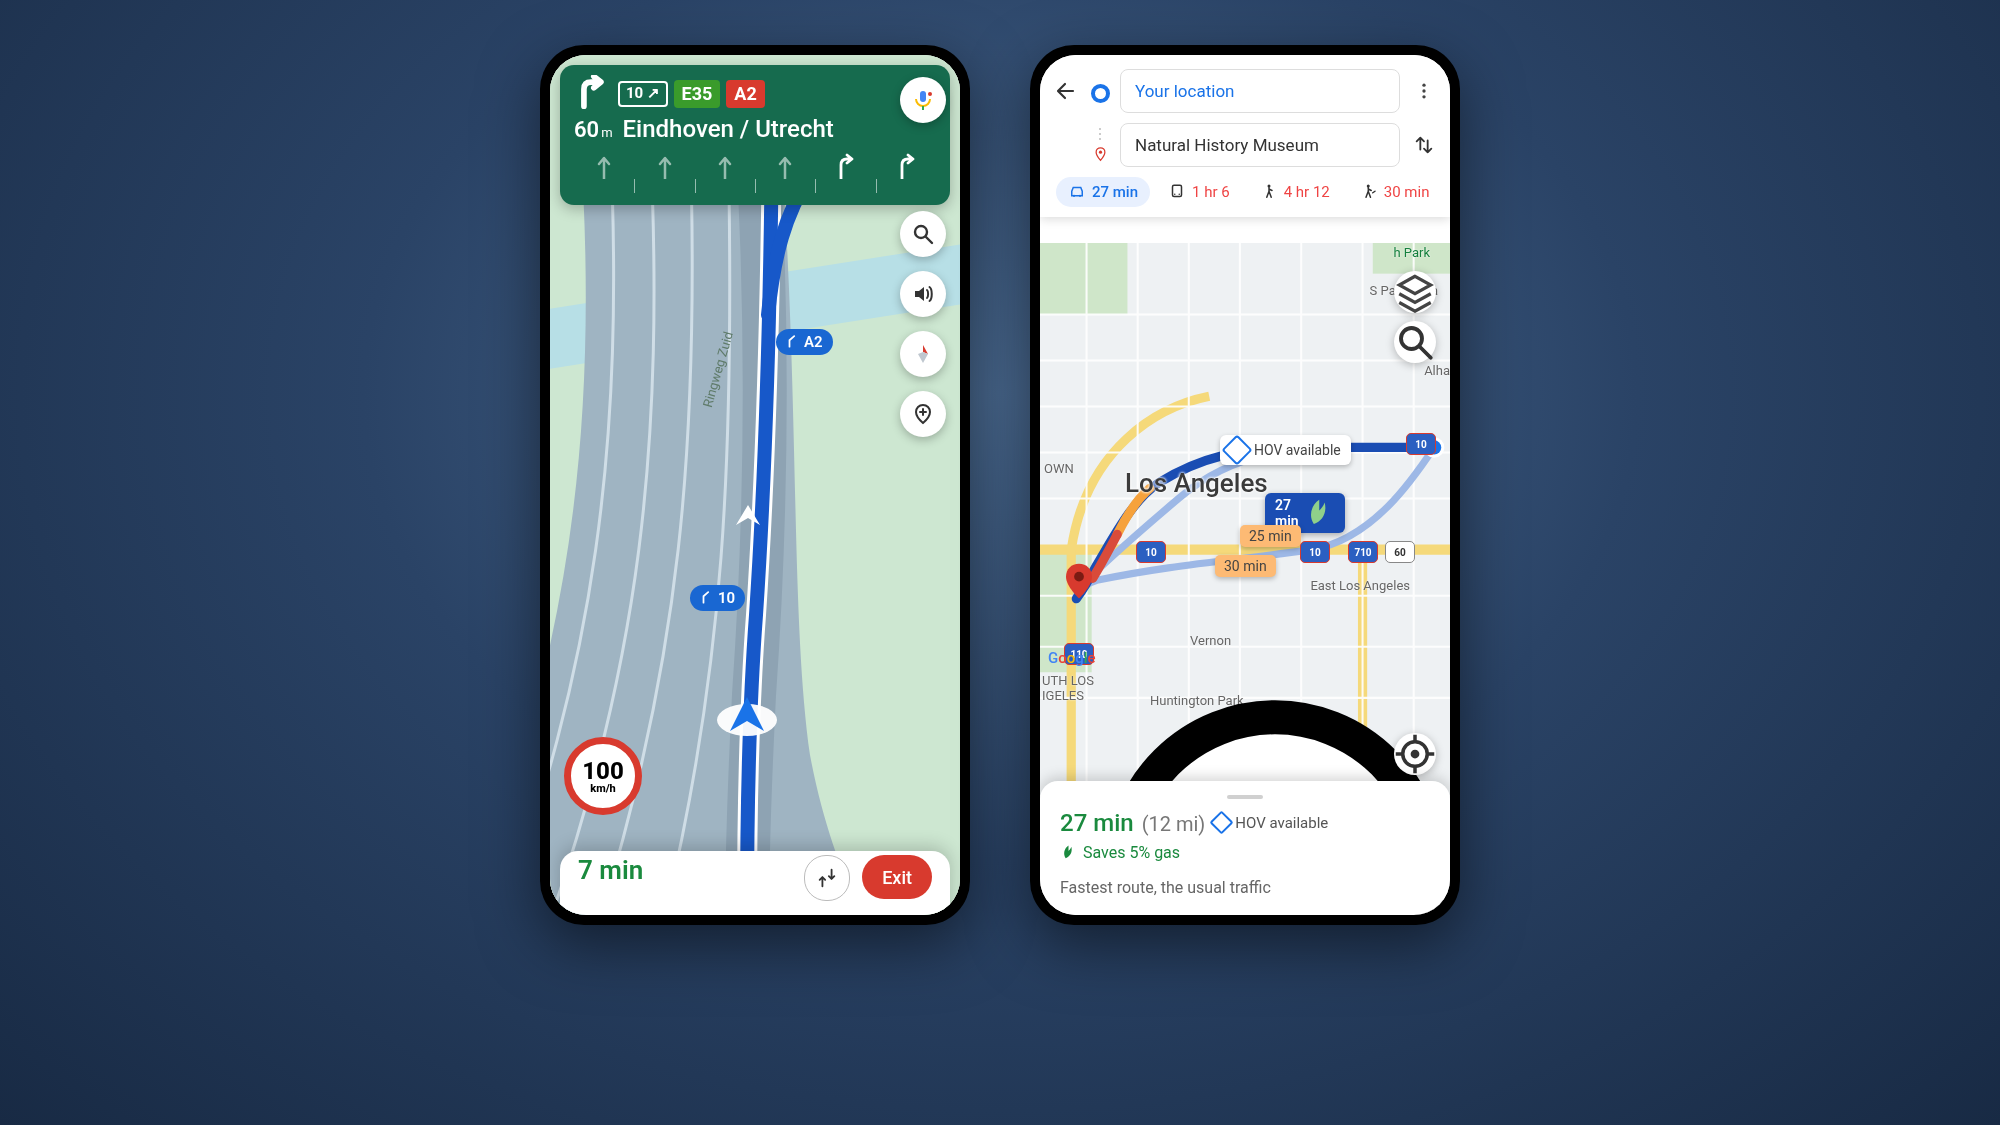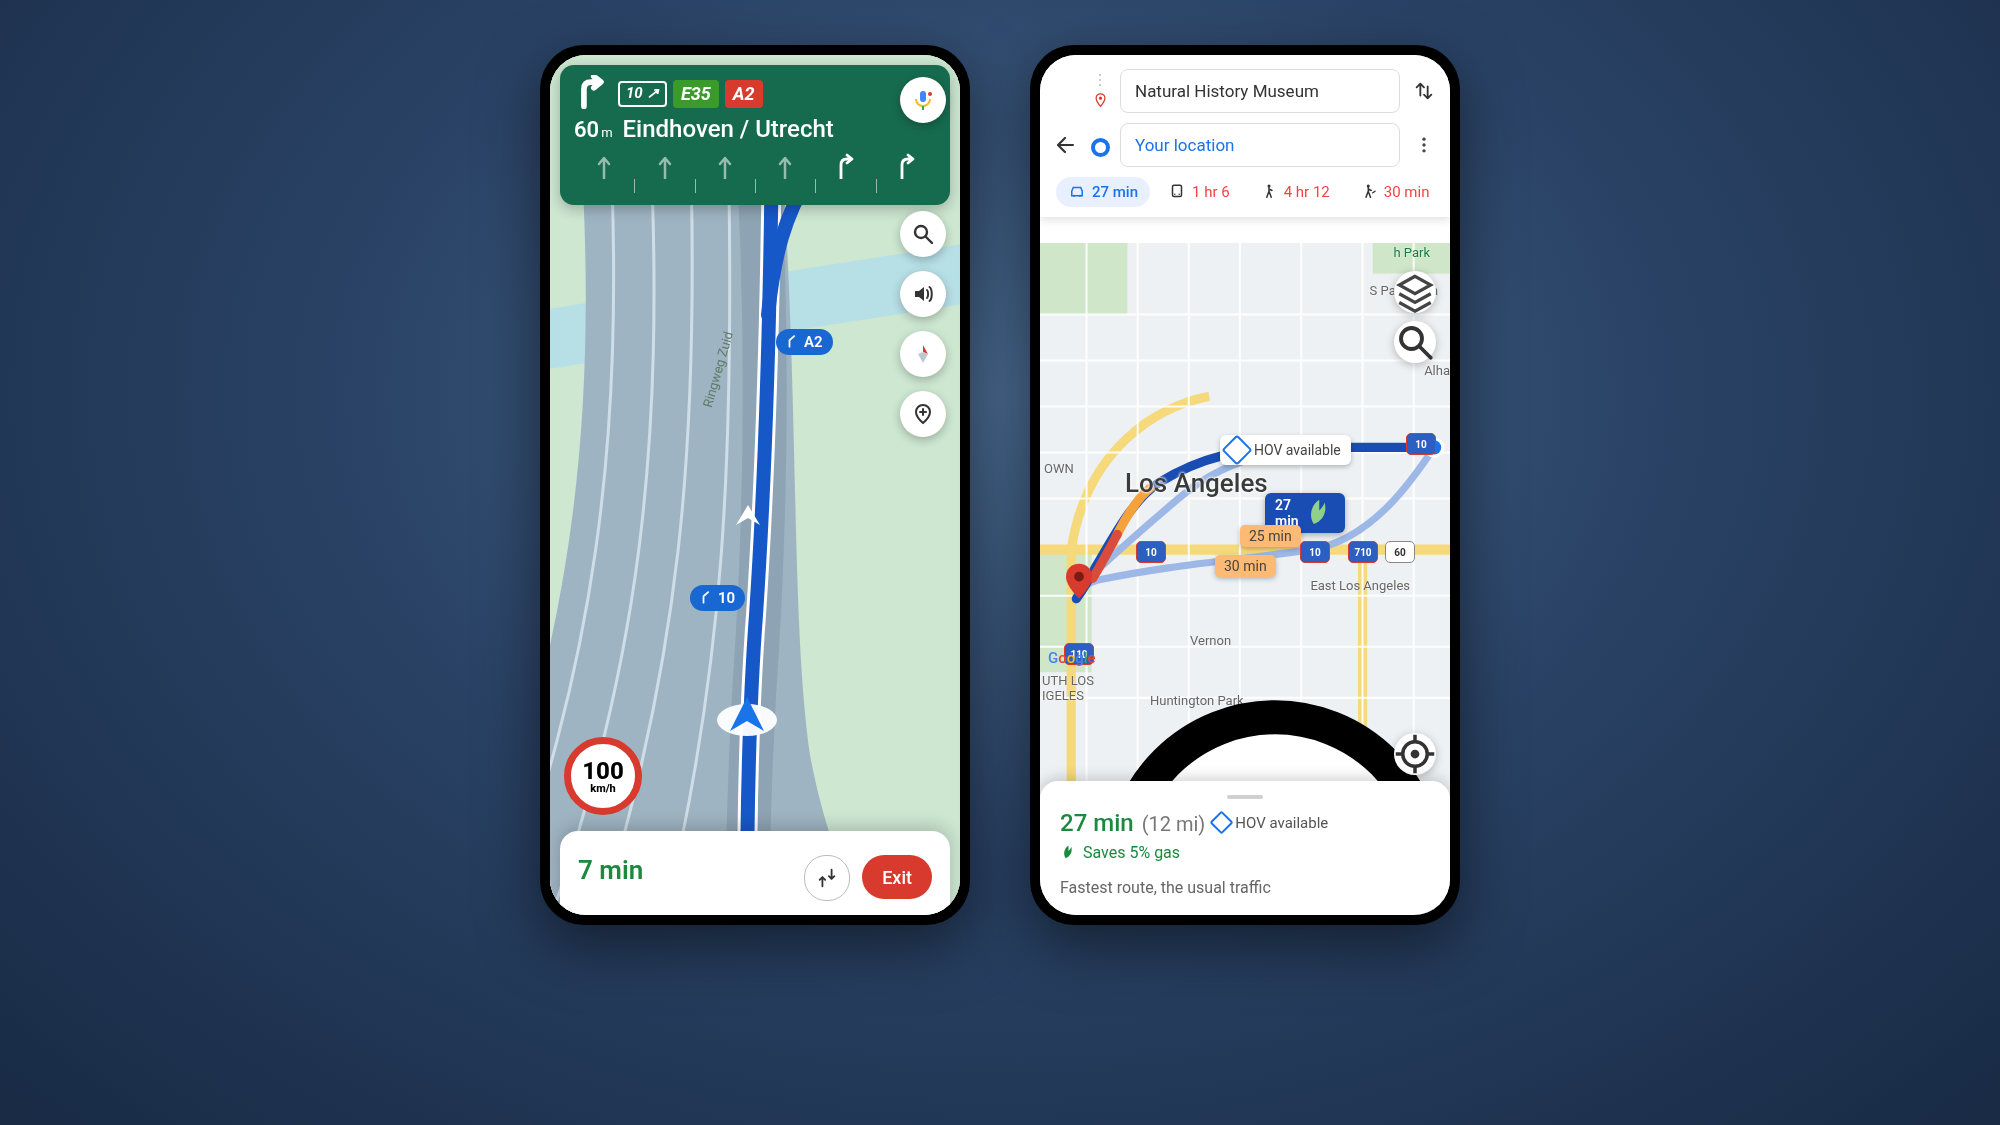--- a/index.html
+++ b/index.html
@@ -18,21 +18,21 @@
   
   .nav-map{position:absolute;inset:0;background:#cde7d1;}
   .nav-map svg{width:100%;height:100%;}
   .nav-banner{
     position:absolute;left:10px;right:10px;top:10px;
     background:#166b4e;border-radius:14px;color:#fff;
     padding:10px 14px 12px 14px;box-shadow:0 4px 14px rgba(0,0,0,.25);
   }
   .nav-banner .row1{display:flex;align-items:center;gap:10px;}
   .turn-icon svg{width:34px;height:34px;stroke:#fff;stroke-width:4;fill:none;}
-  .shields{display:flex;gap:6px;align-items:center;font-style:italic;}
+  .shields{display:flex;gap:6px;align-items:center;}
   .shield{font-weight:700;font-size:18px;padding:2px 8px;border-radius:4px;line-height:1.3;}
   .shield.exit{background:transparent;border:2px solid #fff;color:#fff;font-size:15px;padding:1px 6px;}
   .shield.e35{background:#3a9b2b;color:#fff;}
   .shield.a2{background:#d83a2e;color:#fff;}
   .nav-banner .row2{display:flex;align-items:baseline;gap:10px;margin-top:2px;}
   .dist{font-size:22px;font-weight:600;}
   .dist small{font-size:13px;font-weight:400;margin-left:2px;}
   .dest{font-size:24px;font-weight:500;}
   .lanes{display:flex;margin-top:10px;height:40px;justify-content:center;position:relative;}
   .lane{flex:1;display:flex;justify-content:center;align-items:flex-start;position:relative;}
@@ -46,21 +46,21 @@
   .speed-sign{
     position:absolute;left:14px;bottom:100px;width:64px;height:64px;border-radius:50%;
     background:#fff;border:7px solid #d83a2e;display:flex;flex-direction:column;
     align-items:center;justify-content:center;font-weight:800;color:#000;
   }
   .speed-sign .n{font-size:24px;line-height:1;}
   .speed-sign .u{font-size:11px;line-height:1;}
   .nav-sheet{
     position:absolute;left:10px;right:10px;bottom:-40px;height:100px;
     background:#fff;border-radius:18px;box-shadow:0 -4px 18px rgba(0,0,0,.2);
-    display:flex;align-items:flex-start;padding:24px 18px 0;gap:12px;
+    display:flex;align-items:flex-start;padding:4px 18px 0;gap:12px;
   }
   .nav-sheet .eta{color:#1a8a3e;font-size:26px;font-weight:600;}
   .nav-sheet .spacer{flex:1;}
   .pill-btn{height:44px;border-radius:22px;display:flex;align-items:center;justify-content:center;}
   .alt-btn{width:44px;border:1.5px solid #bbb;}
   .exit-btn{background:#d83a2e;color:#fff;font-size:18px;font-weight:500;padding:0 20px;}
   .map-bubble{
     position:absolute;background:#1967d2;color:#fff;font-size:15px;font-weight:600;
     padding:4px 10px;border-radius:14px;display:flex;align-items:center;gap:4px;
   }
@@ -283,56 +283,56 @@
         </div>
       </div>
     </div>
   </div>
 
   <div class="phone">
     <div class="screen">
 
       <div class="plan-header">
         <div class="hdr-row">
+          <div class="back-arrow">
+            <svg width="24" height="24" viewBox="0 0 24 24">
+                <path d="M19 12H5m6-7-7 7 7 7" stroke="#333" stroke-width="2.2" fill="none" stroke-linecap="round" stroke-linejoin="round"></path>
+              </svg>
+          </div>
+          <div class="endpoint-col">
+            <div class="dot" style="background:#fff;border:4px solid #1a73e8;"></div>
+          </div>
+          <div class="loc-field origin">
+            <span>Your location</span>
+          </div>
+          <div class="menu-dots">
+            <svg width="20" height="20" viewBox="0 0 24 24">
+                <circle cx="12" cy="5" r="2" fill="#444"></circle>
+                <circle cx="12" cy="12" r="2" fill="#444"></circle>
+                <circle cx="12" cy="19" r="2" fill="#444"></circle>
+              </svg>
+          </div>
+        </div>
+        <div class="hdr-row">
           <div style="width:28px;"></div>
           <div class="endpoint-col" style="padding-top:0">
             <div class="mini"></div>
               <div class="mini"></div>
               <div class="mini"></div>
             <svg width="15" height="18" viewBox="0 0 24 24" style="margin-top:2px;">
                 <path d="M12 2C8 2 5 5 5 9c0 5 7 13 7 13s7-8 7-13c0-4-3-7-7-7z" fill="#fff" stroke="#d83a2e" stroke-width="2"></path>
                 <circle cx="12" cy="9" r="2.5" fill="#d83a2e"></circle>
               </svg>
           </div>
           <div class="loc-field">
             <span>Natural History Museum</span>
           </div>
           <div class="swap">
             <svg width="22" height="22" viewBox="0 0 24 24">
                 <path d="M8 4v13m0-13L4 8m4-4 4 4M16 20V7m0 13 4-4m-4 4-4-4" stroke="#333" stroke-width="2" fill="none" stroke-linecap="round" stroke-linejoin="round"></path>
-              </svg>
-          </div>
-        </div>
-        <div class="hdr-row">
-          <div class="back-arrow">
-            <svg width="24" height="24" viewBox="0 0 24 24">
-                <path d="M19 12H5m6-7-7 7 7 7" stroke="#333" stroke-width="2.2" fill="none" stroke-linecap="round" stroke-linejoin="round"></path>
-              </svg>
-          </div>
-          <div class="endpoint-col">
-            <div class="dot" style="background:#fff;border:4px solid #1a73e8;"></div>
-          </div>
-          <div class="loc-field origin">
-            <span>Your location</span>
-          </div>
-          <div class="menu-dots">
-            <svg width="20" height="20" viewBox="0 0 24 24">
-                <circle cx="12" cy="5" r="2" fill="#444"></circle>
-                <circle cx="12" cy="12" r="2" fill="#444"></circle>
-                <circle cx="12" cy="19" r="2" fill="#444"></circle>
               </svg>
           </div>
         </div>
         <div class="mode-row">
           <div class="mode-chip active">
             <svg viewBox="0 0 24 24">
                 <path d="M5 11l2-5h10l2 5v6H5v-6z" fill="none" stroke="#1a73e8" stroke-width="2"></path>
                 <circle cx="8" cy="17" r="1.5" fill="#1a73e8"></circle>
                 <circle cx="16" cy="17" r="1.5" fill="#1a73e8"></circle>
               </svg>

